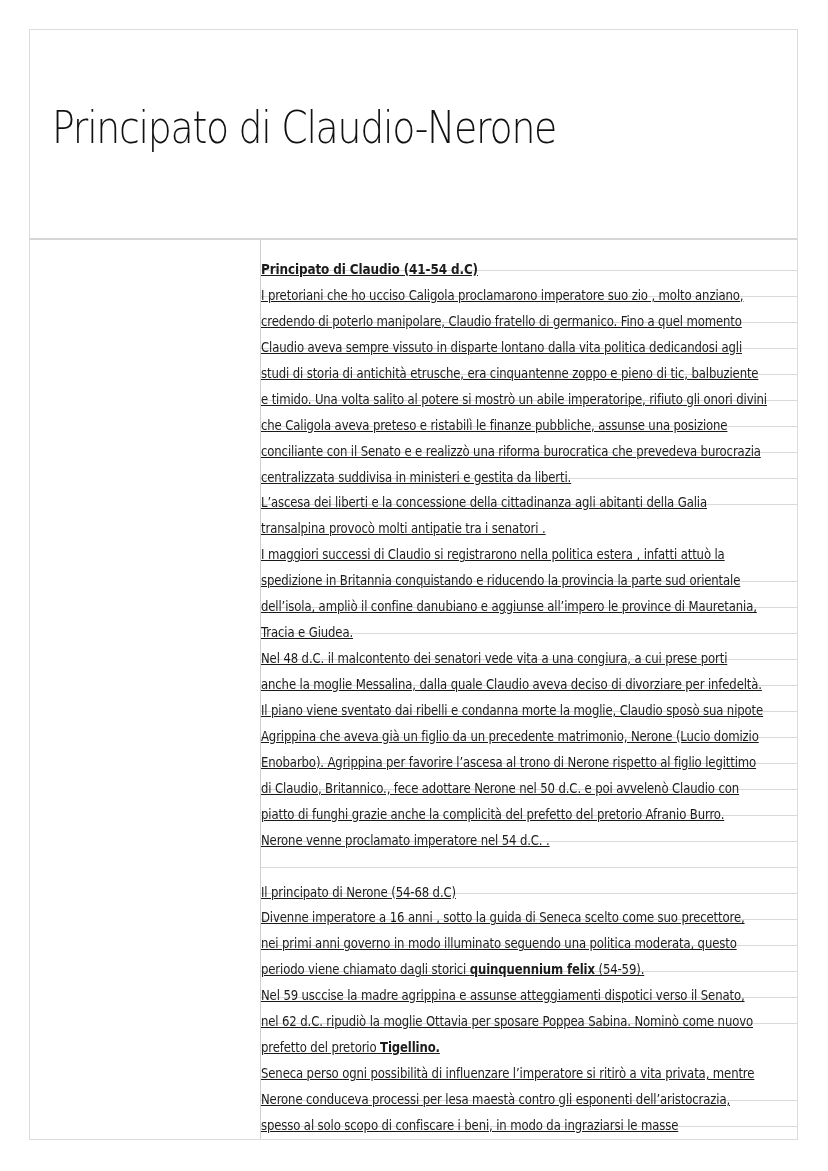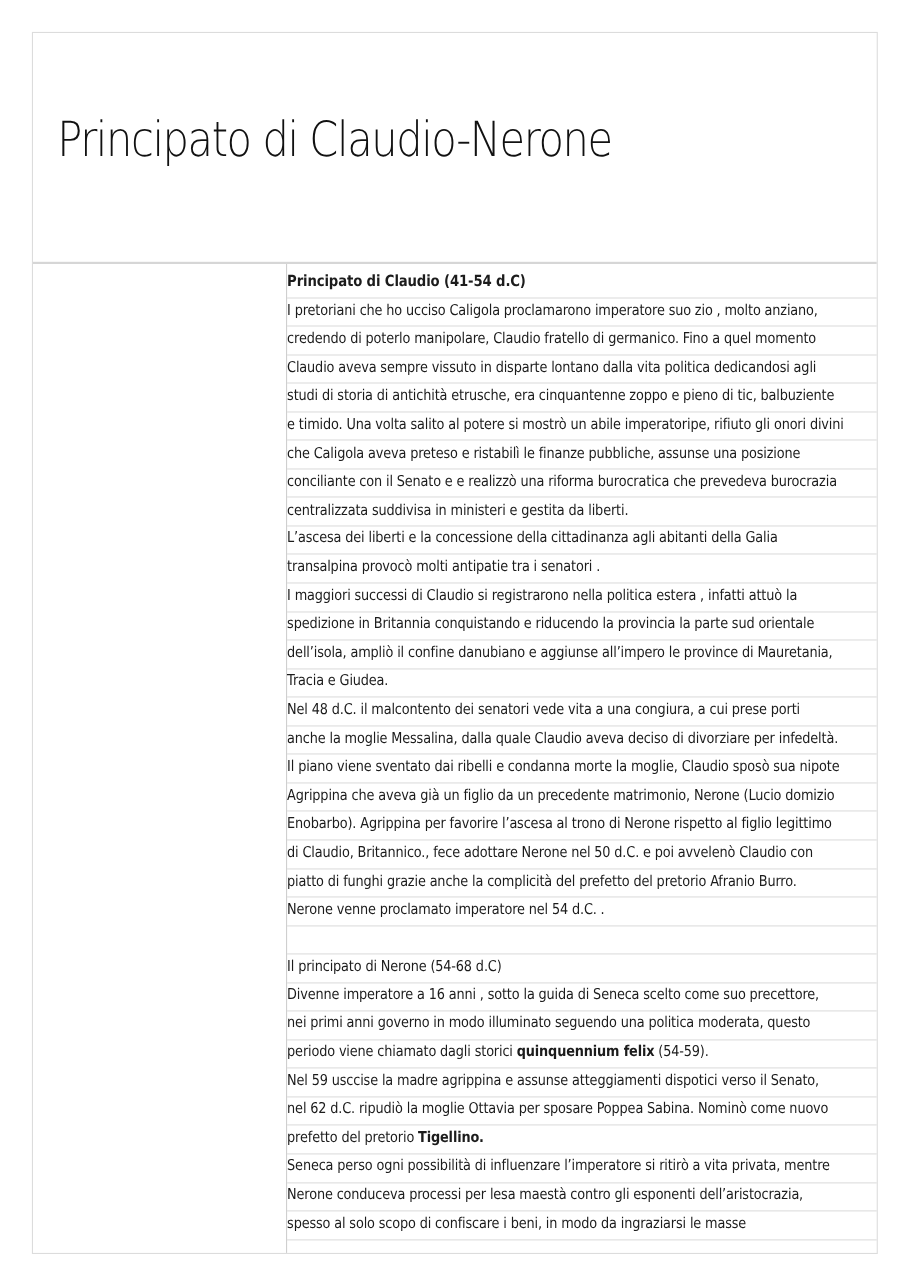--- a/index.html
+++ b/index.html
@@ -13,21 +13,21 @@
            font-family: "DejaVu Sans", sans-serif; font-weight: 300;
            font-size: 44px; letter-spacing: -1.5px; transform: scaleX(0.86);
            transform-origin: left center; color: #111; white-space: nowrap; }
   .left-col { position: absolute; left: 0; top: 210px; width: 230px; bottom: 0; }
   .notes { position: absolute; left: 230px; top: 210px; right: 0; bottom: 0;
            border-left: 1px solid #cfcfcf; }
   .lines { position: absolute; left: 0; right: 0; top: 0; bottom: 0;
            background-image: repeating-linear-gradient(to bottom,
              transparent 0px, transparent 25.05px, #d9d9d9 25.05px, #d9d9d9 25.95px);
            background-position: 0 5px; }
-  .text { position: absolute; left: 0; top: 4px; right: 8px; }
+  .text { position: absolute; left: 0; top: 17px; right: 8px; text-decoration: underline; }
   .row { height: 25.95px; line-height: 25.95px; font-size: 13.6px;
          white-space: nowrap; transform: scaleX(0.86); transform-origin: left center;
          padding-left: 0px; letter-spacing: -0.15px; color: #1c1c1c; }
   .row.heading { font-weight: bold; font-size: 14px; }
   .row b { font-weight: bold; }
 </style>
 </head>
 <body>
 
 <div class="page">

